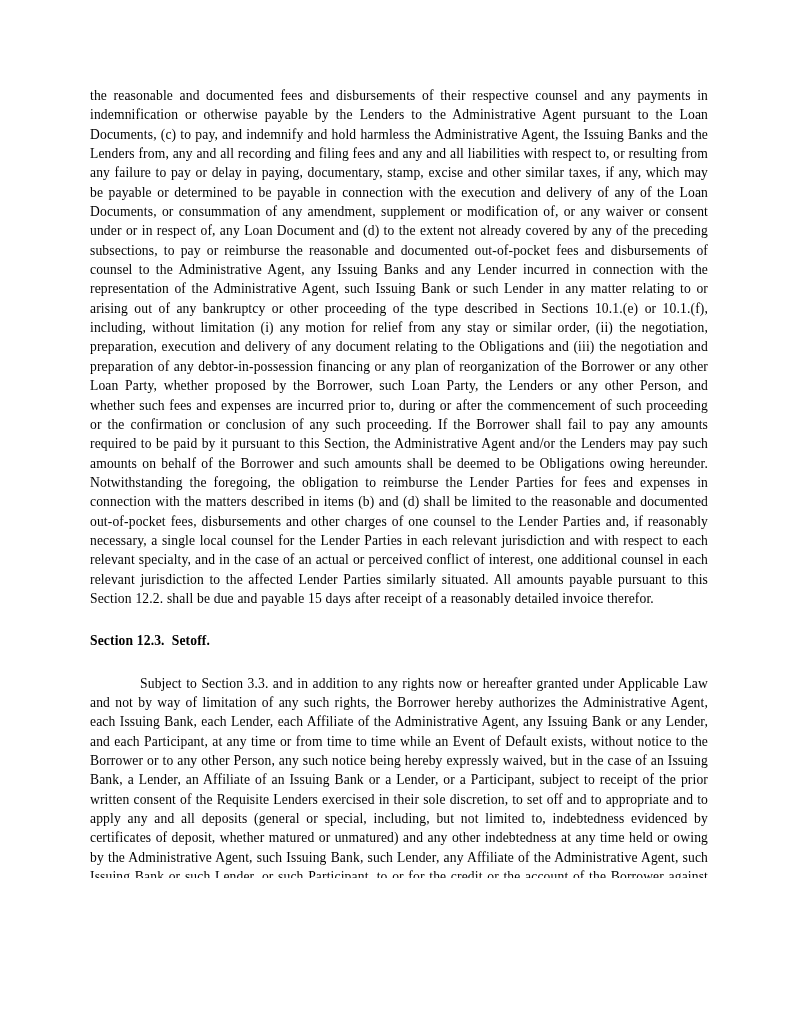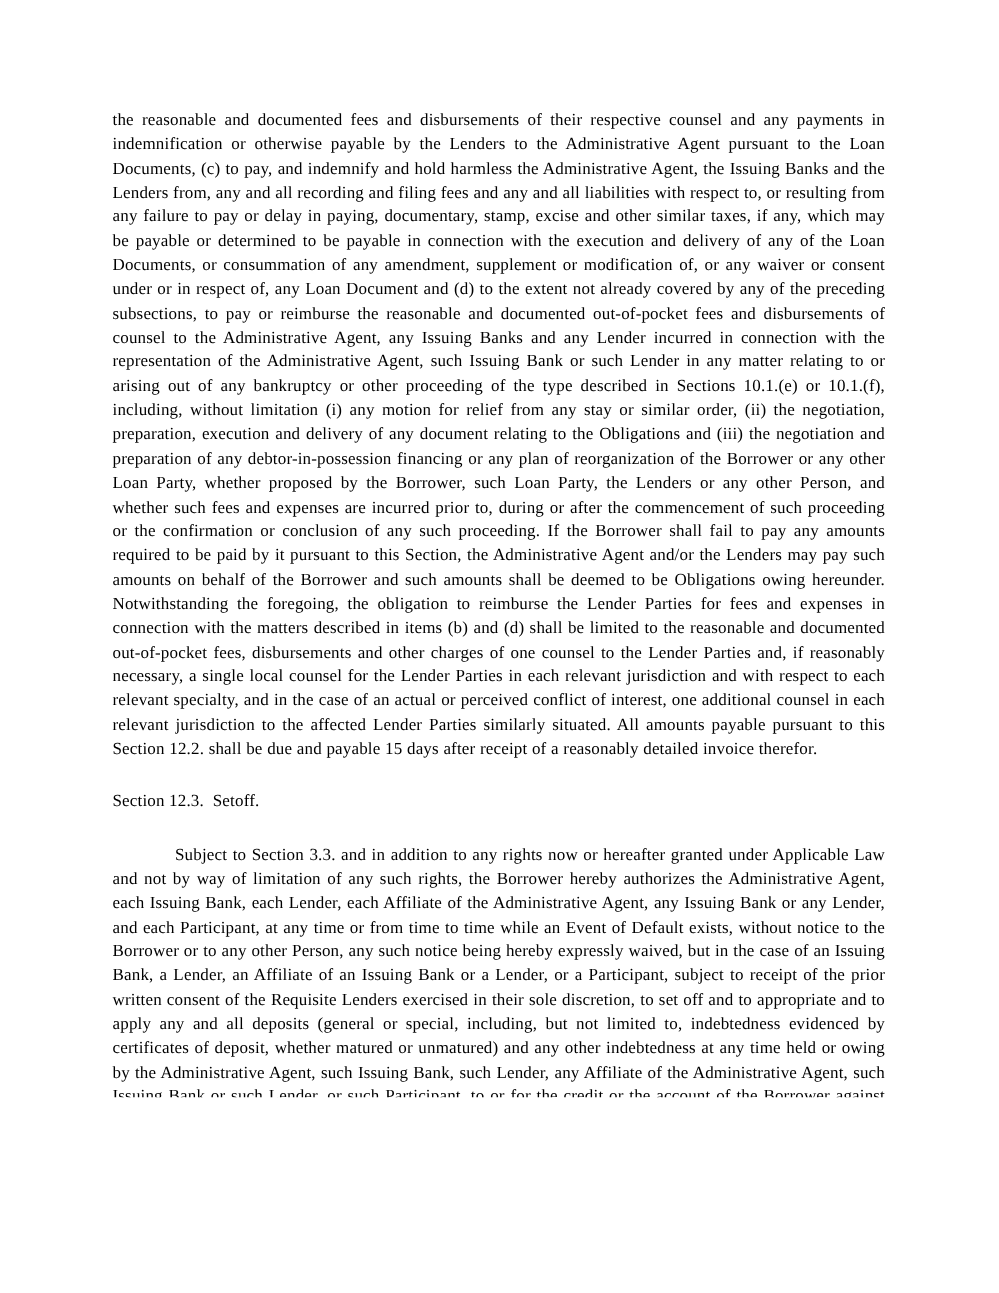--- a/index.html
+++ b/index.html
@@ -41,21 +41,21 @@
   p.body-par.continued {
     text-indent: 0;
   }
   p.body-par.indented {
     text-indent: 50px;
   }
   h2.section-heading {
     margin: 0;
     font-size: 13.6px;
     line-height: 19.35px;
-    font-weight: normal;
+    font-weight: bold;
     text-align: left;
     letter-spacing: 0.01em;
     white-space: pre;
   }
   .gap-before-heading { height: 23px; }
   .gap-after-heading  { height: 23px; }
 
   .footer {
     position: absolute;
     left: 90px;

